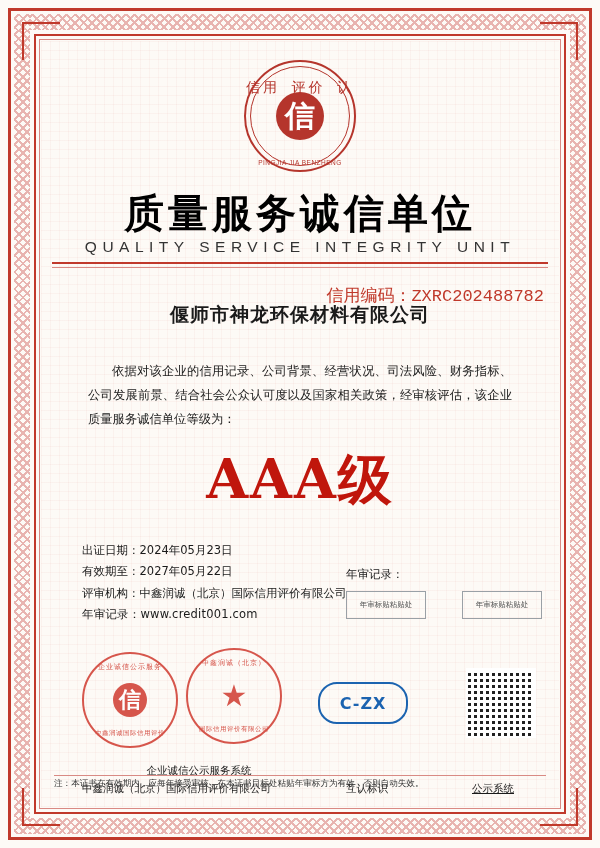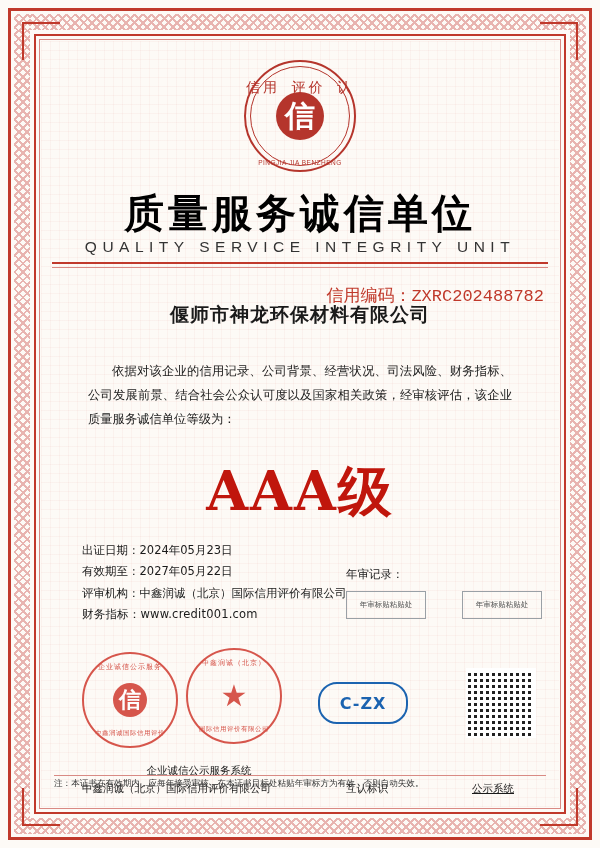--- a/index.html
+++ b/index.html
@@ -143,21 +143,20 @@
     text-align:justify;
     text-indent:24px;
   }
 
   .grade{
     position:absolute;left:0;right:0;top:398px;
     text-align:center;
     font-family:"DejaVu Serif", serif;
     font-size:54px;font-weight:bold;color:#c0160c;
     letter-spacing:2px;
-    margin-top:12px;
   }
 
   
   .info{
     position:absolute;left:36px;top:494px;
     font-family:"DejaVu Sans", sans-serif;
     font-size:11.5px;color:#1a1a1a;
     line-height:1.85;
   }
   .info .row{white-space:nowrap;}
@@ -282,21 +281,21 @@
     <div class="company">偃师市神龙环保材料有限公司</div>
 
     <div class="body-text">依据对该企业的信用记录、公司背景、经营状况、司法风险、财务指标、公司发展前景、结合社会公众认可度以及国家相关政策，经审核评估，该企业质量服务诚信单位等级为：</div>
 
     <div class="grade">AAA级</div>
 
     <div class="info">
       <div class="row">出证日期：2024年05月23日</div>
       <div class="row">有效期至：2027年05月22日</div>
       <div class="row">评审机构：中鑫润诚（北京）国际信用评价有限公司</div>
-      <div class="row url">财务指标：www.credit001.com</div>
+      <div class="row url">年审记录：www.credit001.com</div>
     </div>
 
     <div class="annual">年审记录：</div>
     <div class="stamp-boxes">
       <div class="stamp-box">年审标贴粘贴处</div>
       <div class="stamp-box">年审标贴粘贴处</div>
     </div>
 
     <div class="seals">
       <div class="seal seal1">

